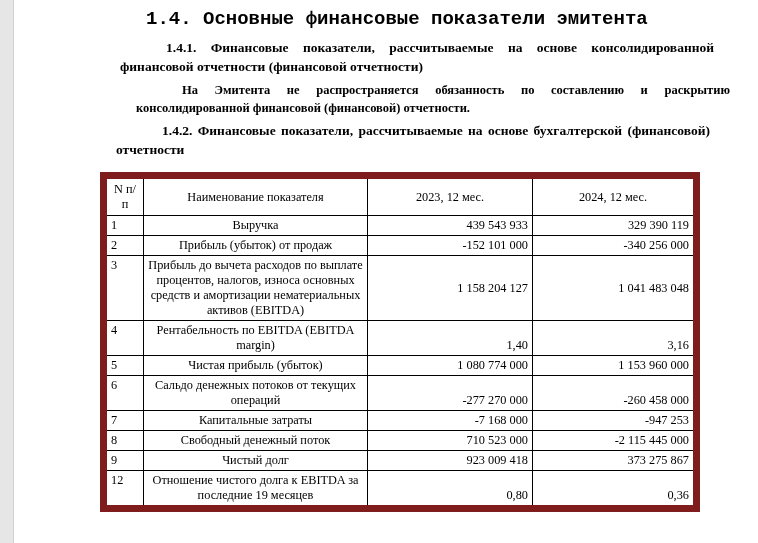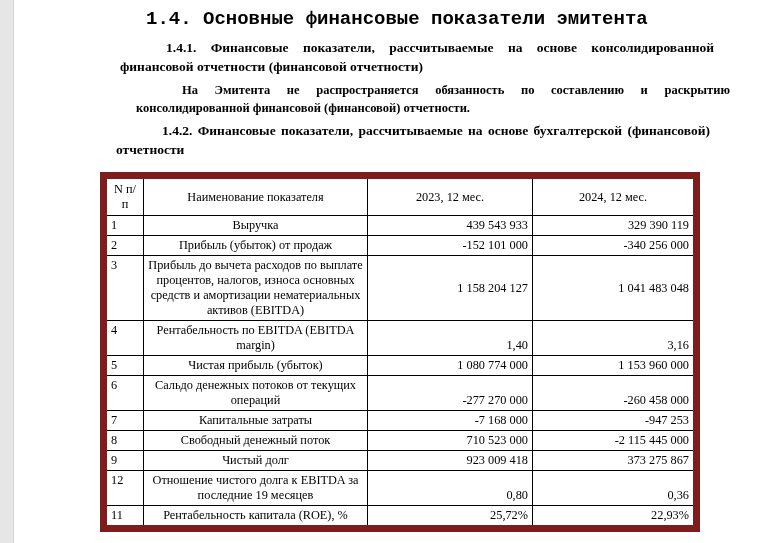--- a/index.html
+++ b/index.html
@@ -262,24 +262,18 @@
           <td class="val-cell">373 275 867</td>
         </tr>
 
         <tr class="two-line">
           <td class="num-cell">12</td>
           <td class="name-cell">Отношение чистого долга к EBITDA за последние 19 месяцев</td>
           <td class="val-cell">0,80</td>
           <td class="val-cell">0,36</td>
         </tr>
 
-        <tr>
-          <td class="num-cell">11</td>
-          <td class="name-cell">Рентабельность капитала (ROE), %</td>
-          <td class="val-cell">25,72%</td>
-          <td class="val-cell">22,93%</td>
-        </tr>
 
       </tbody>
     </table>
   </div>
 
 </div>
 
 </body></html>

